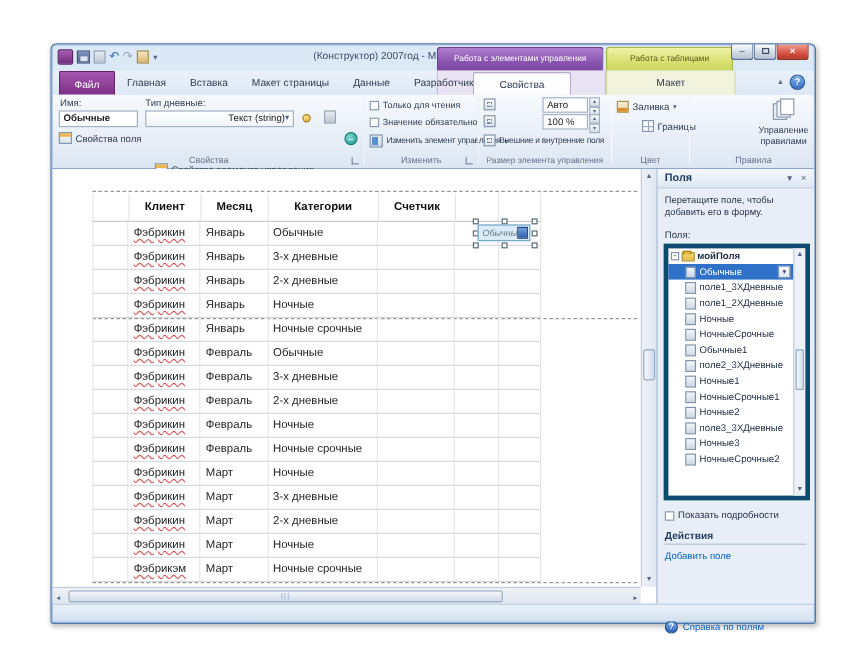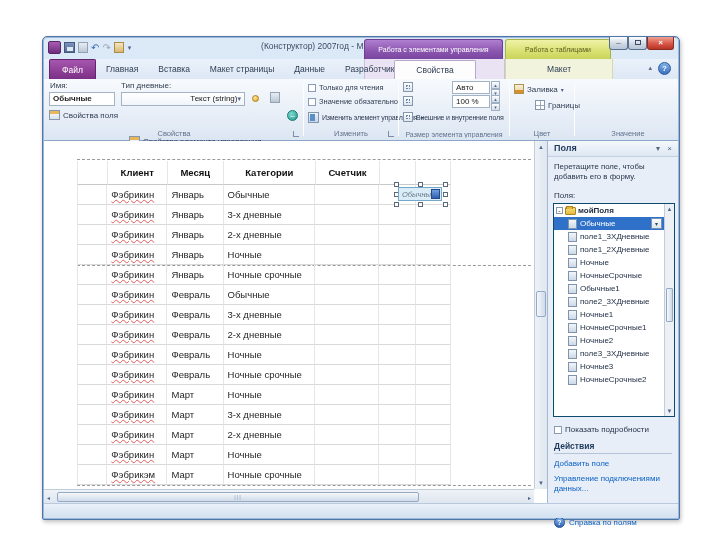--- a/index.html
+++ b/index.html
@@ -144,21 +144,21 @@
     text-align:center;font-size:6px;line-height:9px;color:#8aa0bd;letter-spacing:1px;}
 
   
   .pane{position:absolute;left:503px;right:0;top:0;bottom:0;background:#e7eef8;
     border-left:1px solid #a4b8d2;}
   .p-title{position:absolute;left:0;right:0;top:0;height:16px;background:linear-gradient(#f4f8fc,#dde7f3);
     border-bottom:1px solid #c3d0e0;font-size:9px;font-weight:bold;color:#1e395b;line-height:15px;padding-left:6px;}
   .p-title-ic{position:absolute;top:3px;font-size:8px;color:#55677f;font-weight:normal;}
   .p-hint{position:absolute;left:6px;right:4px;top:21px;font-size:7.8px;color:#27344a;line-height:10px;}
   .p-flabel{position:absolute;left:6px;top:50px;font-size:8px;color:#27344a;}
-  .p-tree{position:absolute;left:5px;top:62px;width:122px;height:214px;background:#fff;border:1px solid #0c4a6e;}
+  .p-tree{position:absolute;left:5px;top:62px;width:122px;height:214px;background:#fff;border:4px solid #0c4a6e;}
   .troot{display:flex;align-items:center;height:13px;padding-left:2px;gap:2px;}
   .expander{width:7px;height:7px;border:1px solid #8396ac;background:#fff;font-size:7px;line-height:5px;
     text-align:center;color:#333;flex:none;}
   .folder{width:11px;height:8px;background:linear-gradient(#f7dd7e,#e3b83e);border:1px solid #ab8420;
     border-radius:1px;position:relative;flex:none;}
   .folder:before{content:"";position:absolute;left:0;top:-2px;width:5px;height:2px;background:#e3b83e;border:1px solid #ab8420;border-bottom:none;}
   .troot .tlabel{font-size:8px;font-weight:bold;color:#1c2a40;}
   .titem{display:flex;align-items:center;height:13px;padding-left:14px;gap:3px;position:relative;}
   .titem .tlabel{font-size:8px;color:#1c2a40;white-space:nowrap;overflow:hidden;}
   .titem.sel{background:#2f71c9;}
@@ -297,21 +297,30 @@
       </div>
       <div class="chkrow" style="left:3px;top:21px;font-size:8px;margin-left:21px;">
         <span class="ic-borders"></span>
         <span>Границы</span>
       </div>
       <div class="glabel">Цвет</div>
     </div>
     <div class="gsep" style="left:530px;"></div>
 
     <div class="rgroup" style="left:532px;width:104px;">
-      <div class="glabel">Значение</div>
+      <div class="bigbtn" style="left:52px;">
+        <span class="bicon">
+            <span class="doc2a"></span>
+            <span class="doc2b"></span>
+            <span class="doc2c"></span>
+          </span>
+        <span>Управление</span><br>
+        <span>правилами</span>
+      </div>
+      <div class="glabel">Правила</div>
     </div>
   </div>
 
   <div class="workarea">
 
     <div class="canvas">
       <div class="dash" style="top:18px;"></div>
       <div class="dash" style="top:124px;"></div>
       <div class="dash" style="top:344px;"></div>
 
@@ -567,21 +576,20 @@
           <span class="sb-arrow" style="left:0;right:0;bottom:2px;">▼</span>
         </div>
       </div>
 
       <div class="p-chkrow">
         <span class="chk"></span>
         <span>Показать подробности</span>
       </div>
       <div class="p-actions">Действия</div>
       <div class="p-link" style="top:318px;">Добавить поле</div>
-      <div class="p-link" style="top:333px;">Управление подключениями данных...</div>
       <div class="p-sep"></div>
       <div class="p-help">
         <span class="help-circ">?</span>
         <span>Справка по полям</span>
       </div>
     </div>
   </div>
 
   <div class="statusbar"></div>
 </div>

